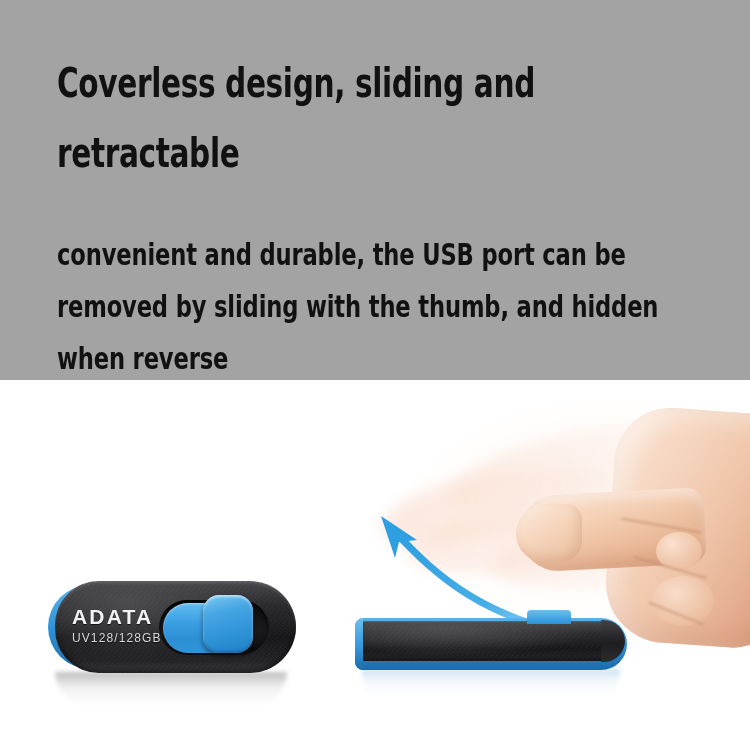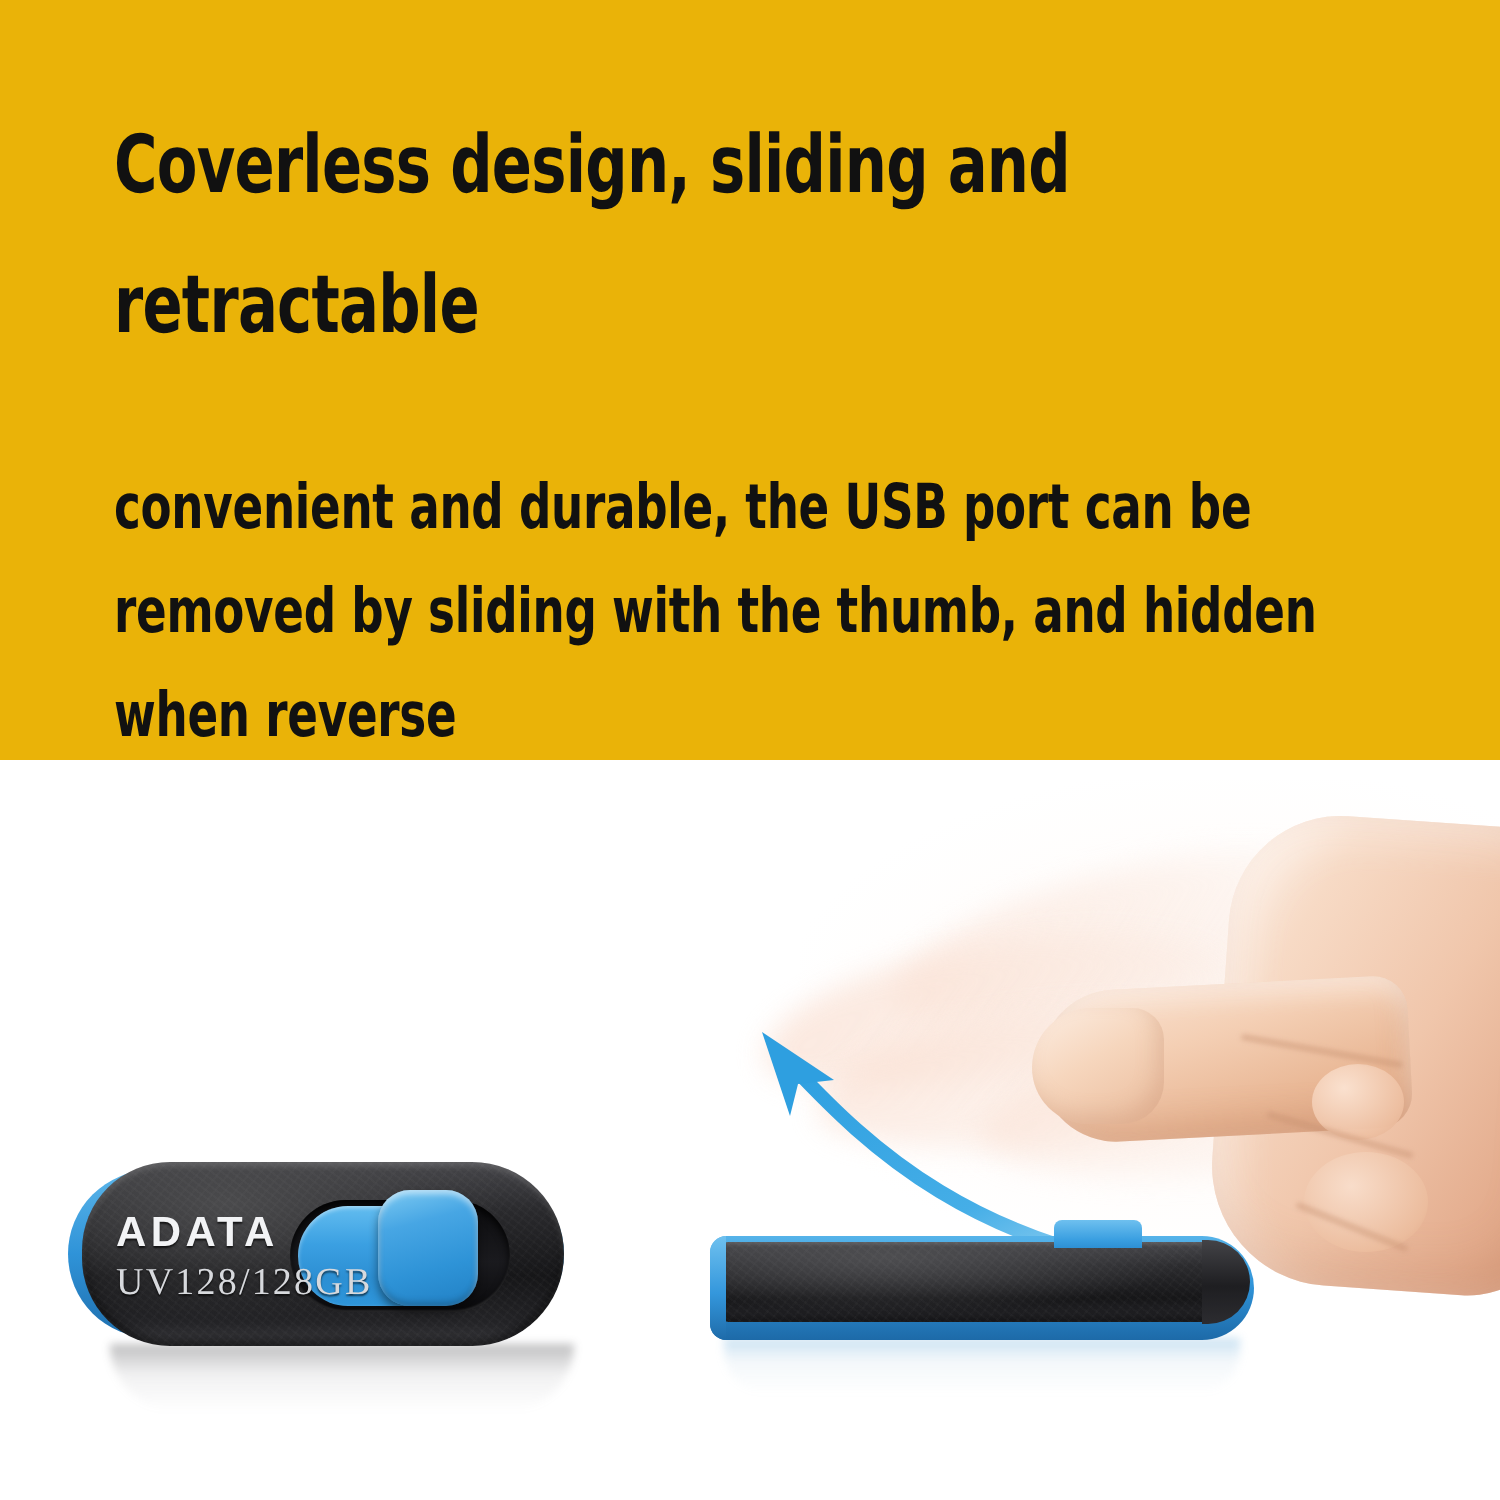--- a/index.html
+++ b/index.html
@@ -4,21 +4,21 @@
 <style>
   html, body {
     margin: 0;
     padding: 0;
     background: #ffffff;
   }
   #page {
     position: relative;
     width: 750px;
     height: 750px;
-    background: #eab308;
+    background: #a3a3a3;
     overflow: hidden;
     font-family: "Liberation Sans", sans-serif;
   }
 
   
   .text-block {
     position: absolute;
     left: 57px;
     top: 48px;
     width: 660px;
@@ -74,21 +74,21 @@
     background: radial-gradient(ellipse at 60% 50%,
                  rgba(252,240,233,0.85) 0%,
                  rgba(255,250,247,0.45) 45%,
                  rgba(255,255,255,0) 75%);
     pointer-events: none;
   }
 
   
   .usb-front {
     position: absolute;
-    left: 34px;
+    left: 48px;
     top: 201px;
     width: 248px;
     height: 120px;
   }
   .uf-bluebody {
     position: absolute;
     left: 0; top: 4px;
     width: 248px; height: 84px;
     border-radius: 42px;
     background: linear-gradient(180deg,#5cb6ea 0%, #2f93d8 50%, #1f6fae 100%);
@@ -148,23 +148,23 @@
     font-family: "Liberation Sans", sans-serif;
     font-weight: 700;
     font-size: 21px;
     letter-spacing: 2.2px;
     text-shadow: 0 1px 1px rgba(0,0,0,.7);
   }
   .uf-model {
     position: absolute;
     left: 24px; top: 50px;
     color: #d7d9dd;
-    font-family: Liberation Serif, serif;
+    font-family: Liberation Sans, sans-serif;
     font-weight: 400;
-    font-size: 19px;
+    font-size: 12px;
     letter-spacing: 1.1px;
     text-shadow: 0 1px 1px rgba(0,0,0,.65);
   }
   .uf-reflection {
     position: absolute;
     left: 55px; top: 292px;
     width: 232px; height: 34px;
     border-radius: 0 0 40px 40px;
     background: linear-gradient(180deg, rgba(40,40,44,.30) 0%, rgba(120,120,126,.10) 45%, rgba(255,255,255,0) 100%);
     filter: blur(2px);

